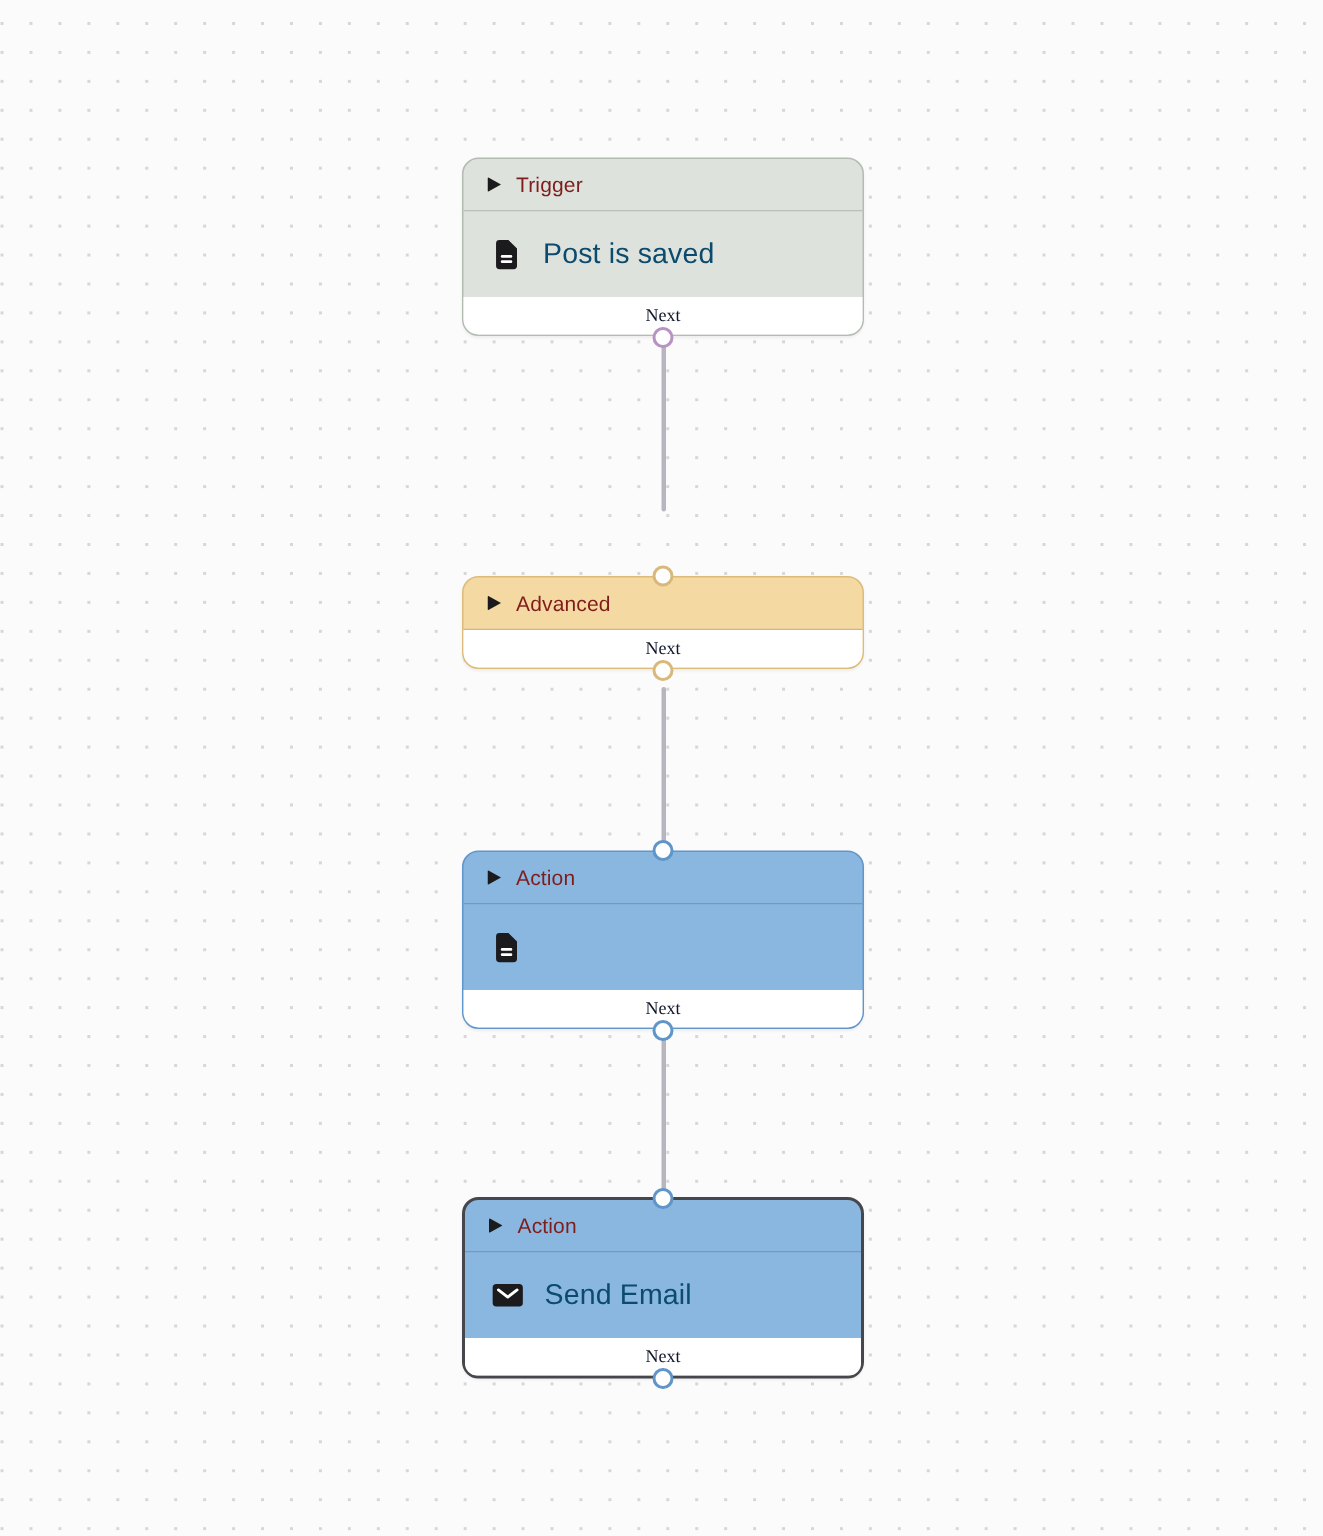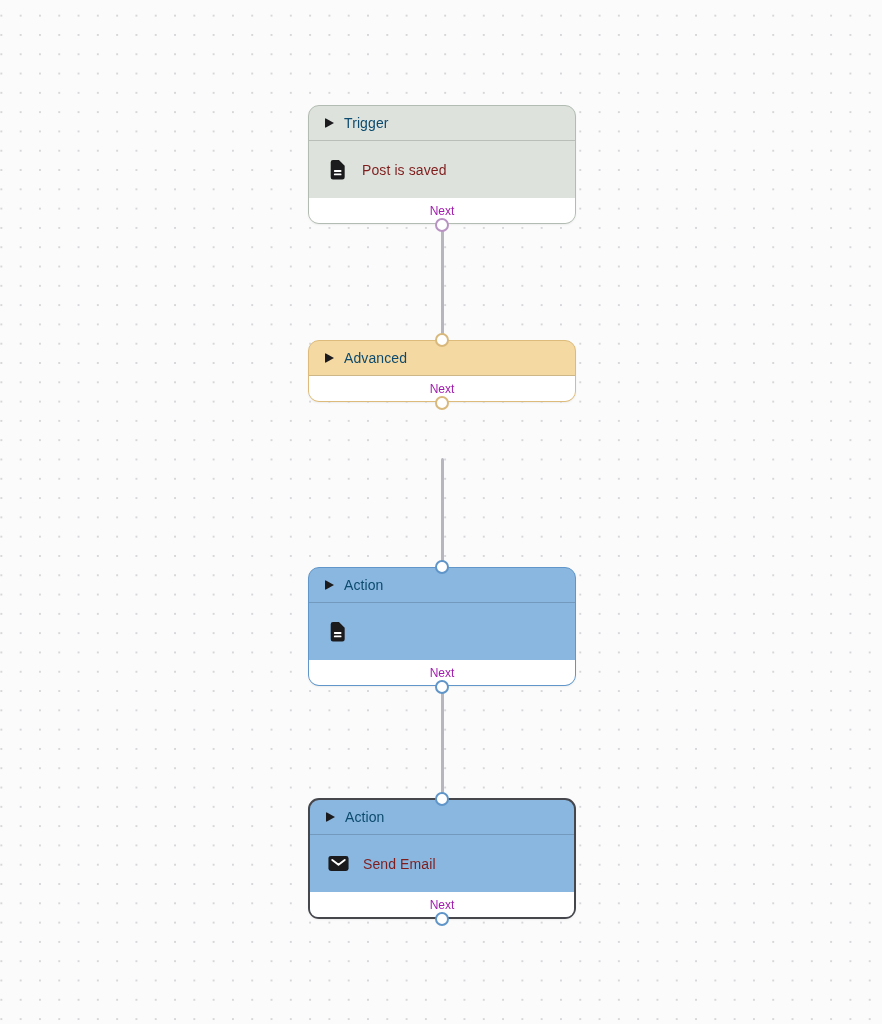--- a/index.html
+++ b/index.html
@@ -40,21 +40,21 @@
     box-sizing:border-box;
     z-index:2;
     box-shadow:0 1px 2px rgba(0,0,0,0.06);
   }
   .node-1 { top:105px; }
   .node-2 { top:340px; }
   .node-3 { top:567px; }
   .node-4 { top:798px; }
 
   .node-trigger  { background:#dde3dc; border-color:#b3bcb3; }
-  .node-advanced { background:#f5d9a2; border-color:#ddbb7b; }
+  .node-advanced { background:#f5d9a2; border-color:#ddbb7b;margin-top:44px; }
   .node-action   { background:#8ab7e0; border-color:#6096c9; }
   .node.selected { border:2px solid #46474d; }
 
   .node-header {
     display:flex; align-items:center;
     height:34px;
     padding:0 16px;
     gap:10px;
     border-bottom:1px solid rgba(0,0,0,0.16);
     border-radius:10px 10px 0 0;
@@ -64,51 +64,52 @@
     width:0; height:0;
     border-left:9px solid #1b1b1e;
     border-top:5.5px solid transparent;
     border-bottom:5.5px solid transparent;
     border-radius:1px;
     flex:none;
   }
   .node-category {
     font-size:14px;
     font-weight:500;
-    color:#0c4a6e;
+    color:#7f1d1d;
     letter-spacing:.1px;
   }
 
   .node-body {
     display:flex; align-items:center;
     height:57px;
     padding:0 17px;
     gap:13px;
   }
   .node-icon { width:23px; height:23px; flex:none; display:flex; align-items:center; justify-content:center; }
   .node-icon svg { display:block; }
   .node-title {
-    font-size:14px;
+    font-size:19px;
     font-weight:500;
-    color:#7f1d1d;
+    color:#0c4a6e;
     letter-spacing:.1px;
     white-space:nowrap;
   }
 
   .node-footer {
     display:flex; align-items:center; justify-content:center;
     height:25px;
     background:#ffffff;
     border-radius:0 0 10px 10px;
   }
   .node.selected .node-footer { border-radius:0 0 8px 8px; }
   .next-label {
     font-size:12px;
     font-weight:500;
-    color:#a21caf;
+    color:#0f172a;
+    font-family:Liberation Serif, serif;
   }
 
   
   .port {
     position:absolute;
     left:50%;
     width:10px; height:10px;
     background:#ffffff;
     border:2.5px solid #999;
     border-radius:50%;

